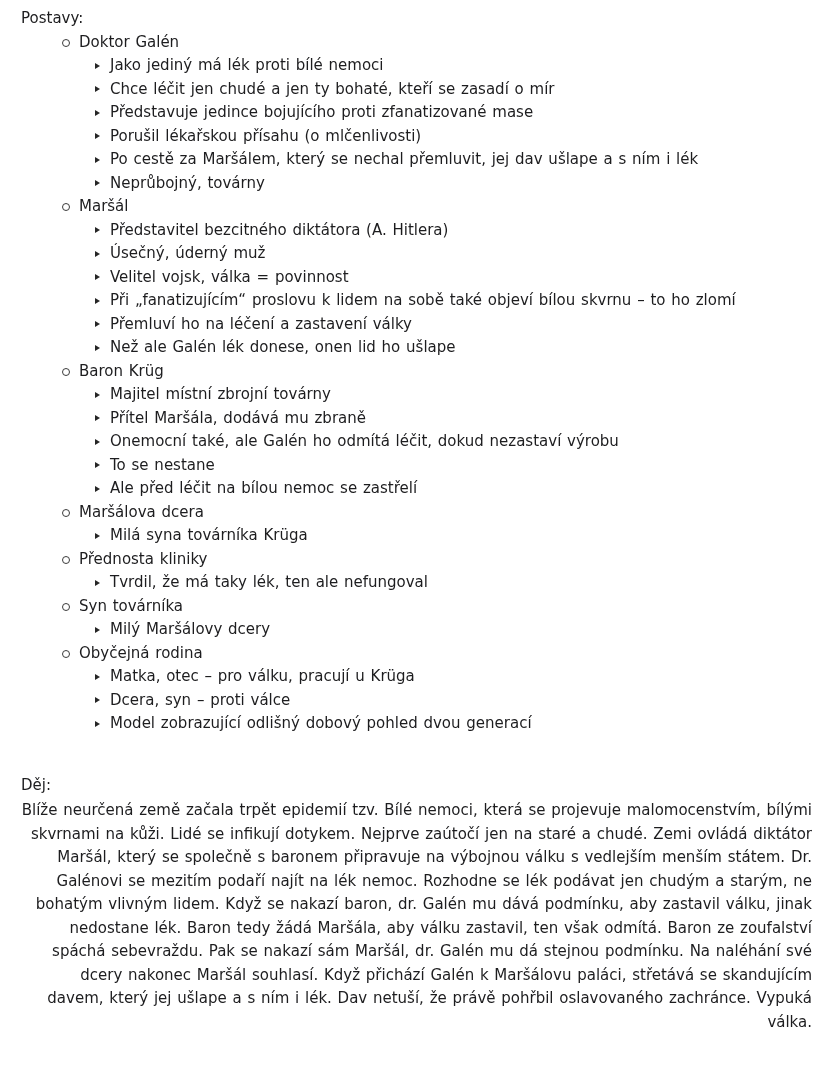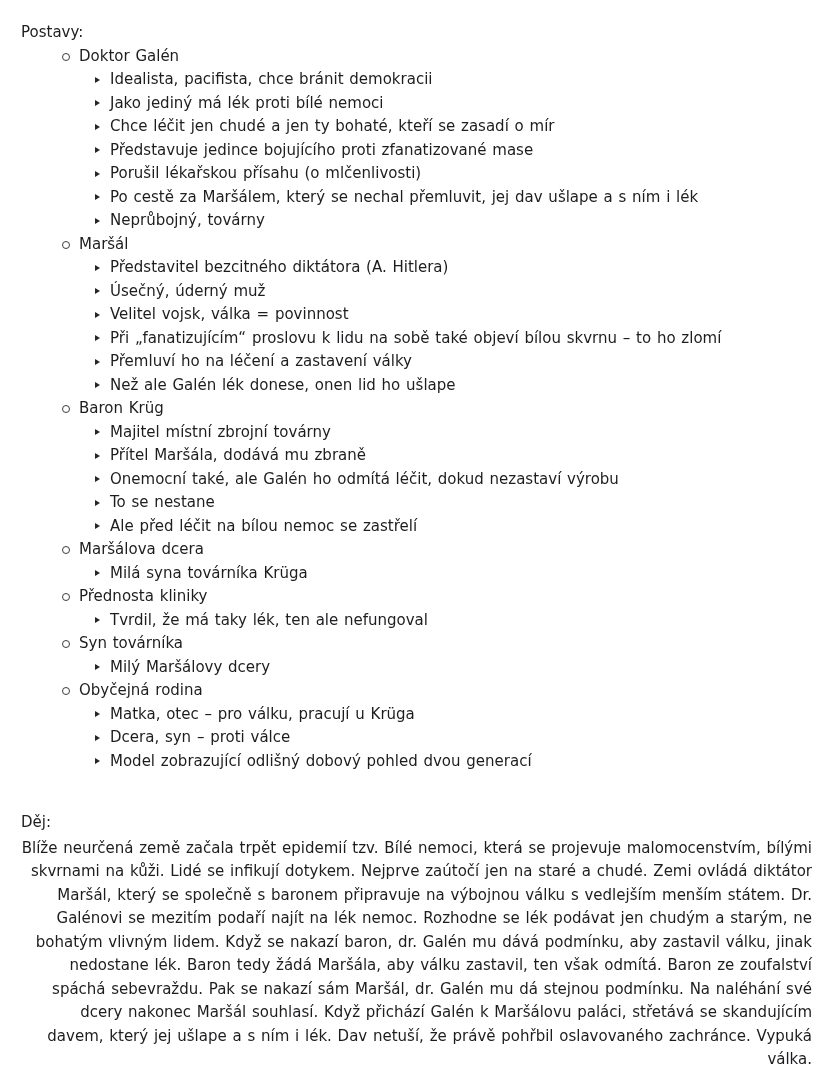--- a/index.html
+++ b/index.html
@@ -12,21 +12,21 @@
     height: 1071px;
     overflow: hidden;
     font-family: "DejaVu Sans", sans-serif;
     font-size: 15px;
     color: #1d1d1f;
   }
   .doc {
     box-sizing: border-box;
     width: 828px;
     height: 1071px;
-    padding: 21px 16px 0 21px;
+    padding: 7px 16px 0 21px;
   }
   .heading {
     line-height: 23.5px;
     word-spacing: 1px;
   }
   .heading.dej {
     margin-top: 38px;
   }
   ul {
     list-style: none;
@@ -83,27 +83,20 @@
         <div class="row l1row">
           <span class="b1"></span>
           <span class="bullet-gap"></span>
           <span class="txt">Doktor Galén</span>
         </div>
         <ul class="l2">
           <li>
             <div class="row l2row">
               <span class="b2"></span>
               <span class="bullet-gap"></span>
-              <span class="txt">Idealista, pacifista, chce bránit demokracii</span>
-            </div>
-          </li>
-          <li>
-            <div class="row l2row">
-              <span class="b2"></span>
-              <span class="bullet-gap"></span>
               <span class="txt">Jako jediný má lék proti bílé nemoci</span>
             </div>
           </li>
           <li>
             <div class="row l2row">
               <span class="b2"></span>
               <span class="bullet-gap"></span>
               <span class="txt">Chce léčit jen chudé a jen ty bohaté, kteří se zasadí o mír</span>
             </div>
           </li>
@@ -162,21 +155,21 @@
             <div class="row l2row">
               <span class="b2"></span>
               <span class="bullet-gap"></span>
               <span class="txt">Velitel vojsk, válka = povinnost</span>
             </div>
           </li>
           <li>
             <div class="row l2row">
               <span class="b2"></span>
               <span class="bullet-gap"></span>
-              <span class="txt">Při „fanatizujícím“ proslovu k lidu na sobě také objeví bílou skvrnu – to ho zlomí</span>
+              <span class="txt">Při „fanatizujícím“ proslovu k lidem na sobě také objeví bílou skvrnu – to ho zlomí</span>
             </div>
           </li>
           <li>
             <div class="row l2row">
               <span class="b2"></span>
               <span class="bullet-gap"></span>
               <span class="txt">Přemluví ho na léčení a zastavení války</span>
             </div>
           </li>
           <li>

